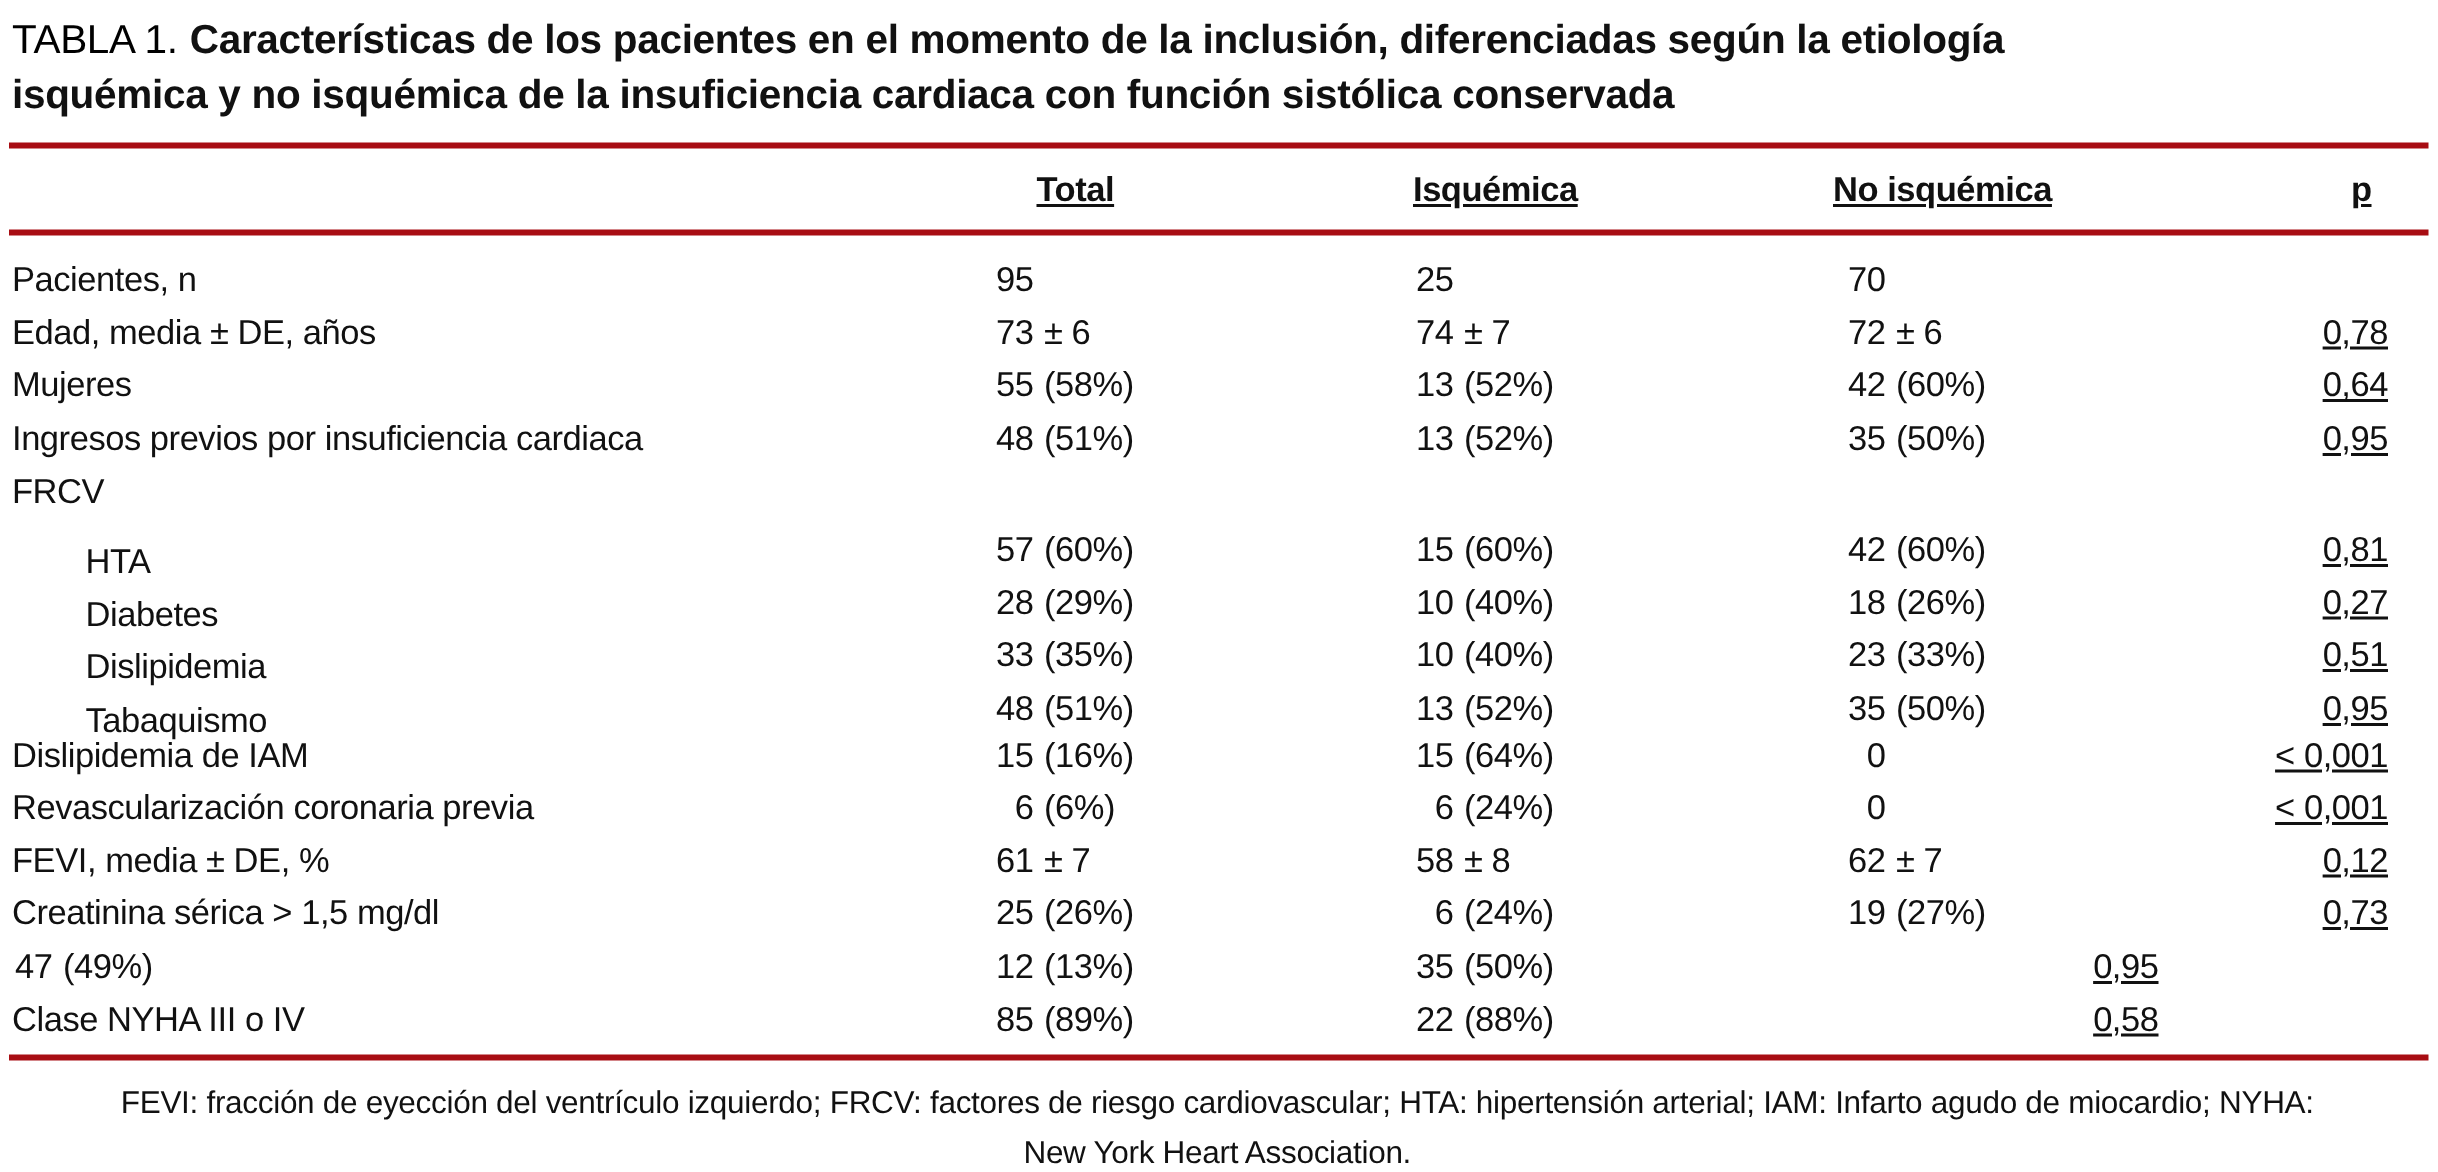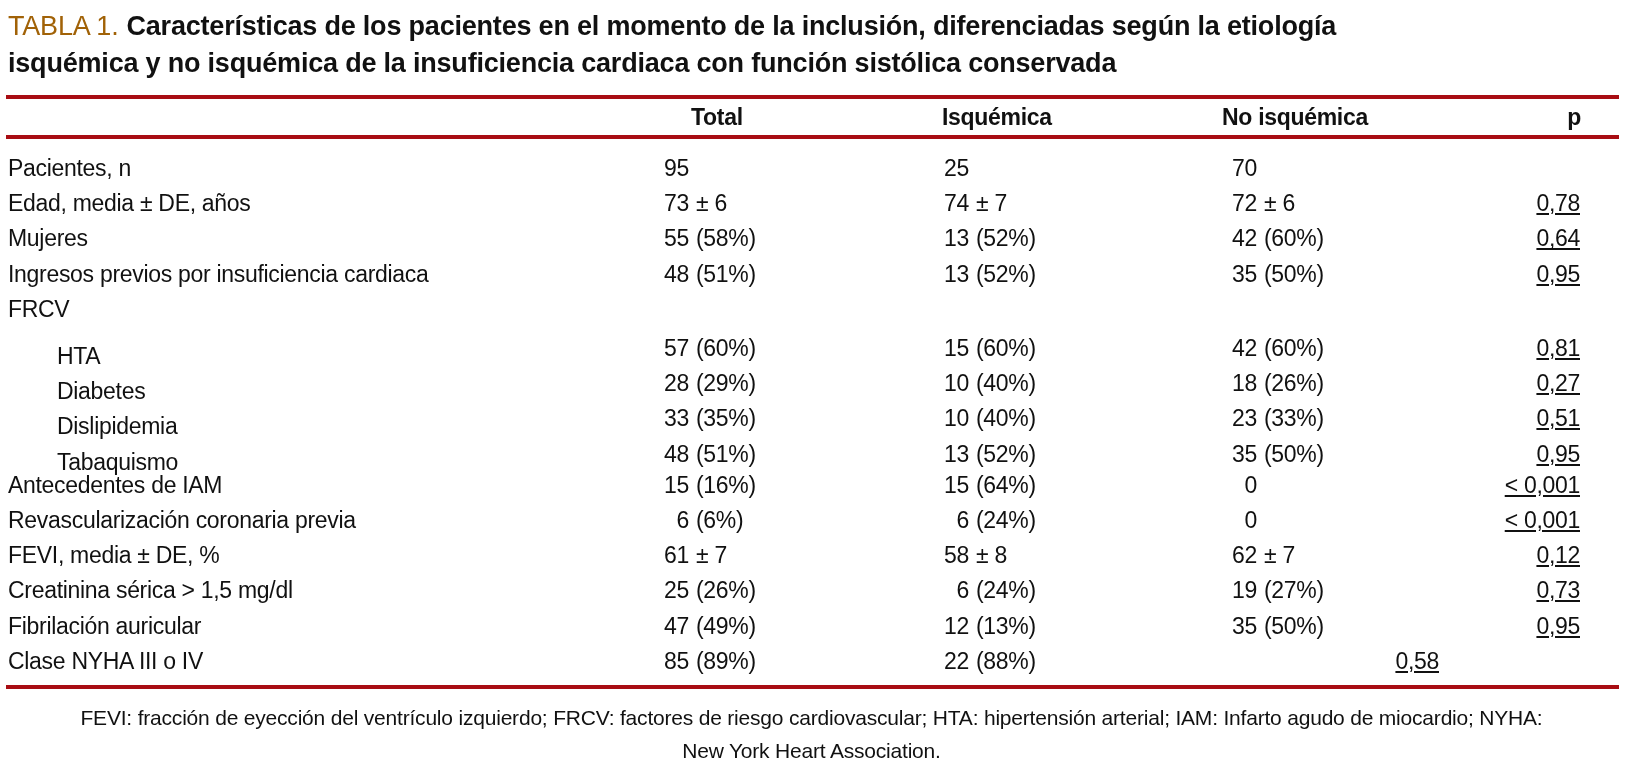--- a/index.html
+++ b/index.html
@@ -43,33 +43,34 @@
   .rule.r1 { margin-top: 13px; }
   .rule.r3 { margin-top: 0; }
 
   
   .grid {
     display: grid;
     grid-template-columns: 654px 280px 288px 250px 1fr;
     align-items: center;
   }
   .header {
-    height: 36px;
+    height: 54px;
     font-size: 23px;
     font-weight: bold;
     letter-spacing: -0.3px;
+    text-decoration: underline;
   }
   .h-total  { padding-left: 37px; }
   .h-isq    { padding-left: 8px; }
   .h-noisq  { padding-left: 0; }
   .h-p      { text-align: right; padding-right: 44px; }
 
   
   .tbody {
-    padding: 12px 12px 6px 0;
+    padding: 12px 0 6px 0;
   }
   .row {
     height: 35.2px;
     font-size: 23px;
     letter-spacing: -0.3px;
   }
   .cell.label { padding-left: 8px; white-space: nowrap; }
   .row.indent .cell.label { padding-left: 57px; margin-top: 16px; }
   .cell.val { padding-left: 8px; white-space: nowrap; }
   .cell.val .num {
@@ -94,21 +95,21 @@
     color: #111111;
     text-align: center;
   }
 </style>
 </head>
 <body>
 
 <div class="page">
 
   <div class="title">
-    <span class="tnum" style="color: #a16207;">TABLA 1.</span><span>Características de los pacientes en el momento de la inclusión, diferenciadas según la etiología</span>
+    <span class="tnum" style="color: #000000;">TABLA 1.</span><span>Características de los pacientes en el momento de la inclusión, diferenciadas según la etiología</span>
     <div>isquémica y no isquémica de la insuficiencia cardiaca con función sistólica conservada</div>
   </div>
 
   <div class="rule r1" style="background: rgb(168, 13, 19);"></div>
 
   <div class="grid header">
     <div class="cell label"></div>
     <div class="cell h-total">Total</div>
     <div class="cell h-isq">Isquémica</div>
     <div class="cell h-noisq">No isquémica</div>
@@ -184,21 +185,21 @@
 
   <div class="grid row indent">
     <div class="cell label">Tabaquismo</div>
     <div class="cell val"><span class="num">48</span><span class="rest">(51%)</span></div>
     <div class="cell val"><span class="num">13</span><span class="rest">(52%)</span></div>
     <div class="cell val"><span class="num">35</span><span class="rest">(50%)</span></div>
     <div class="cell pval">0,95</div>
   </div>
 
   <div class="grid row">
-    <div class="cell label">Antecedentes de IAM</div>
+    <div class="cell label">Dislipidemia de IAM</div>
     <div class="cell val"><span class="num">15</span><span class="rest">(16%)</span></div>
     <div class="cell val"><span class="num">15</span><span class="rest">(64%)</span></div>
     <div class="cell val"><span class="num">0</span><span class="rest"></span></div>
     <div class="cell pval">&lt; 0,001</div>
   </div>
 
   <div class="grid row">
     <div class="cell label">Revascularización coronaria previa</div>
     <div class="cell val"><span class="num">6</span><span class="rest">(6%)</span></div>
     <div class="cell val"><span class="num">6</span><span class="rest">(24%)</span></div>
@@ -216,21 +217,20 @@
 
   <div class="grid row">
     <div class="cell label">Creatinina sérica &gt; 1,5 mg/dl</div>
     <div class="cell val"><span class="num">25</span><span class="rest">(26%)</span></div>
     <div class="cell val"><span class="num">6</span><span class="rest">(24%)</span></div>
     <div class="cell val"><span class="num">19</span><span class="rest">(27%)</span></div>
     <div class="cell pval">0,73</div>
   </div>
 
   <div class="grid row">
-    <div class="cell label">Fibrilación auricular</div>
     <div class="cell val"><span class="num">47</span><span class="rest">(49%)</span></div>
     <div class="cell val"><span class="num">12</span><span class="rest">(13%)</span></div>
     <div class="cell val"><span class="num">35</span><span class="rest">(50%)</span></div>
     <div class="cell pval">0,95</div>
   </div>
 
   <div class="grid row">
     <div class="cell label">Clase NYHA III o IV</div>
     <div class="cell val"><span class="num">85</span><span class="rest">(89%)</span></div>
     <div class="cell val"><span class="num">22</span><span class="rest">(88%)</span></div>

